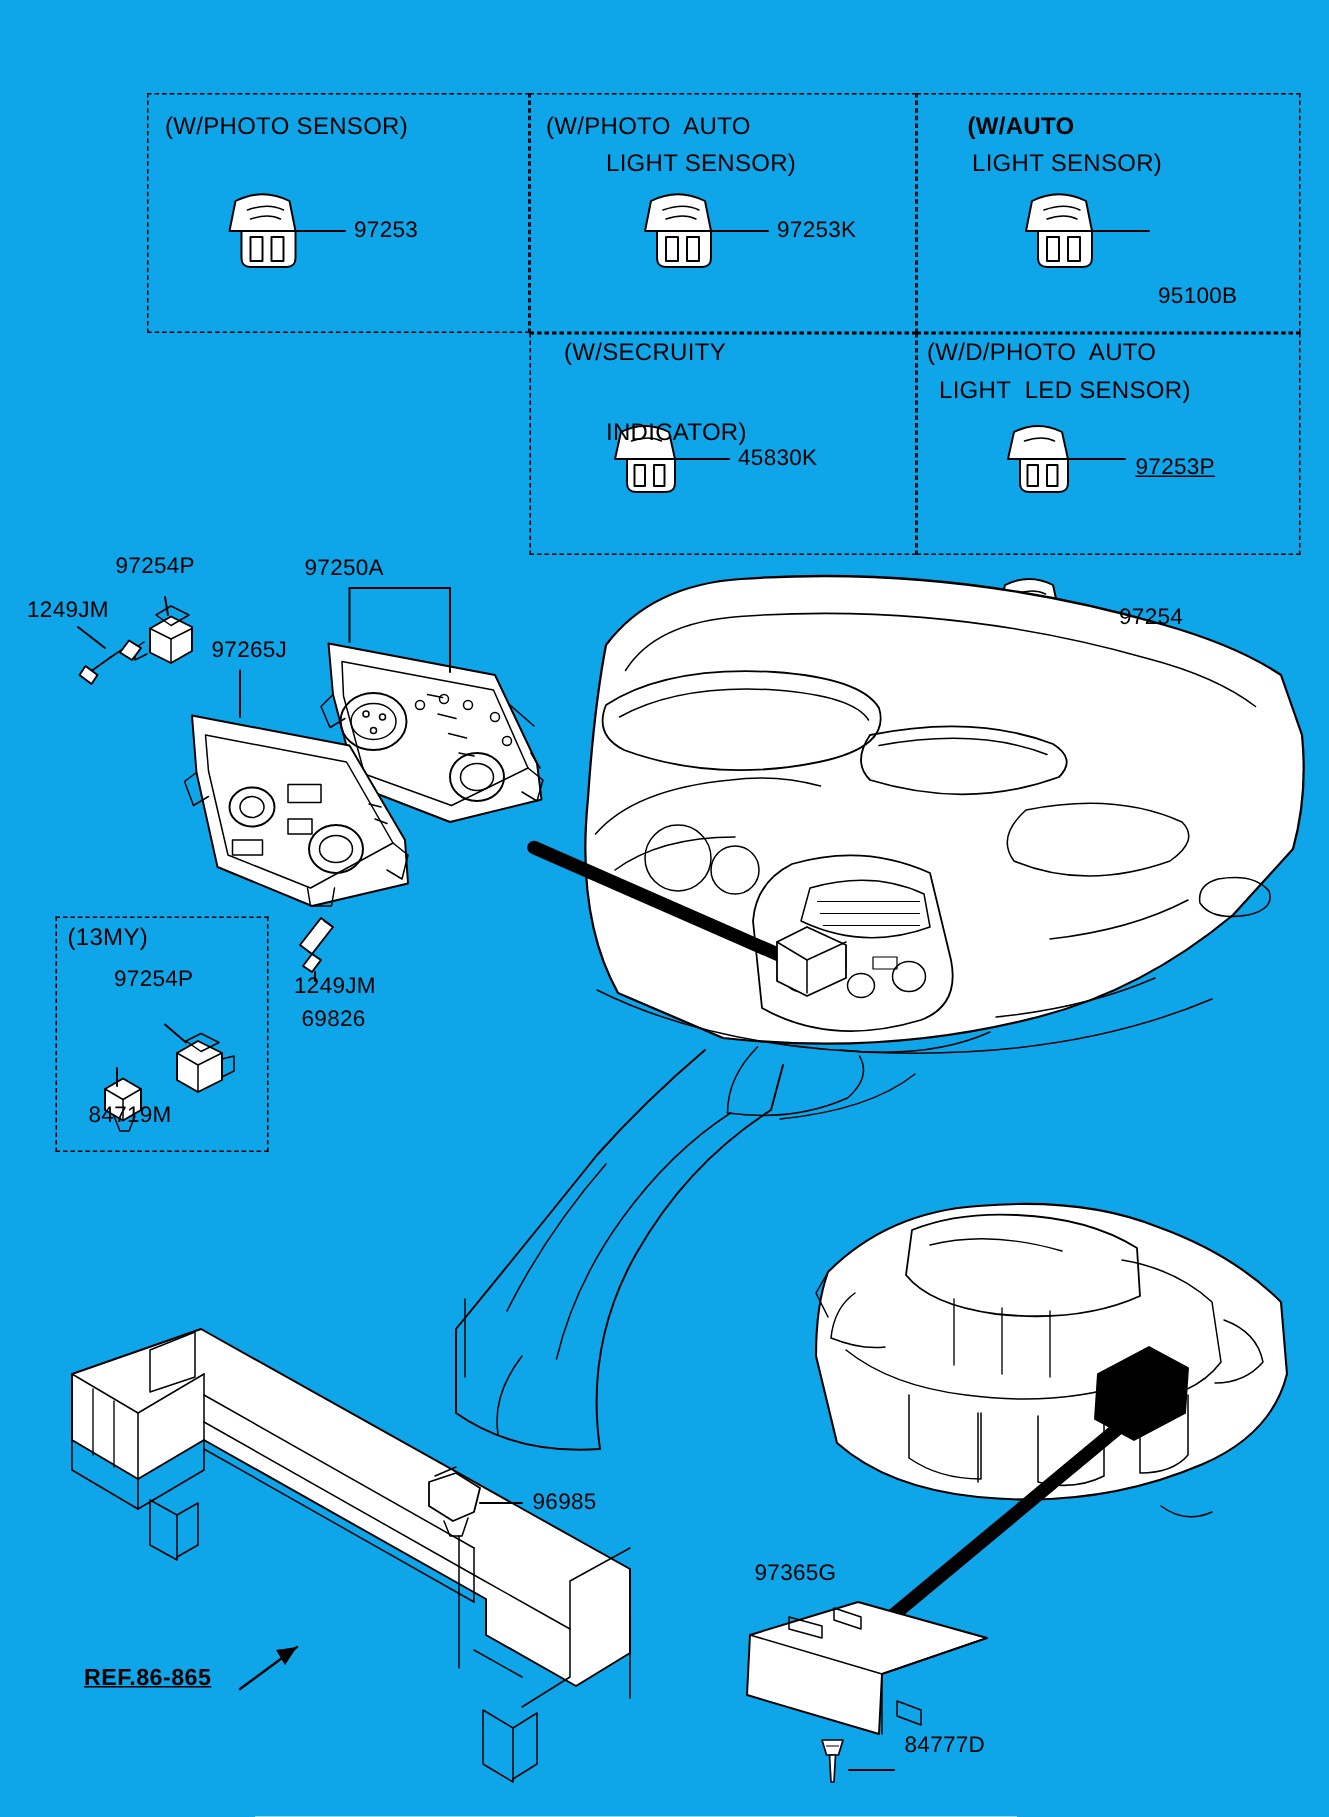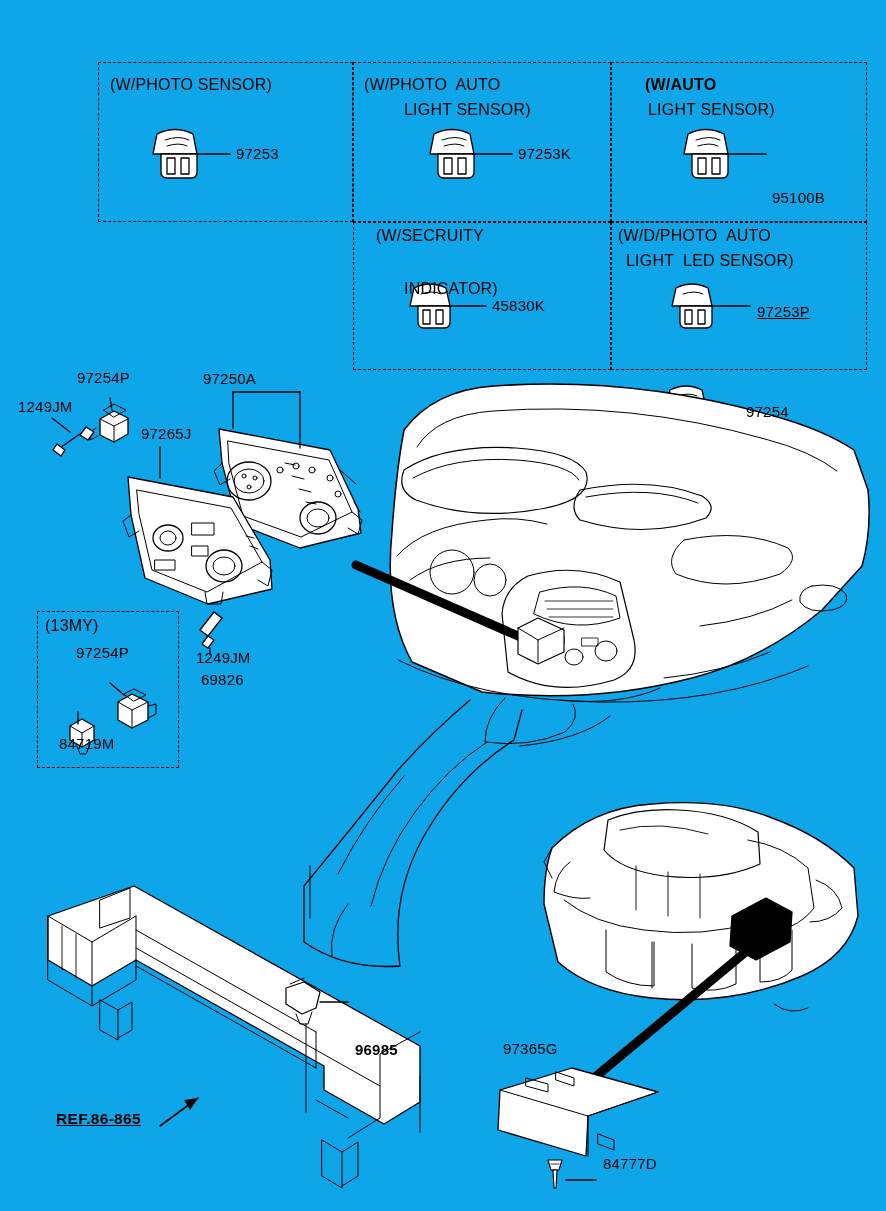--- a/index.html
+++ b/index.html
@@ -360,18 +360,18 @@
   <div class="lbl" style="left:18px; top:398px;">1249JM</div>
   <div class="lbl" style="left:141px; top:425px;">97265J</div>
 
   <div class="lbl" style="left:196px; top:649px;">1249JM</div>
   <div class="lbl" style="left:201px; top:671px;text-align:right;">69826</div>
 
   <div class="lbl grouptitle" style="left:45px; top:617px;">(13MY)</div>
   <div class="lbl" style="left:76px; top:644px;">97254P</div>
   <div class="lbl" style="left:59px; top:691px;margin-top:44px;">84719M</div>
 
-  <div class="lbl" style="left:355px; top:1041px;font-weight:bold;">96985</div>
+  <div class="lbl" style="left:355px; top:993px;">96985</div>
   <div class="lbl" style="left:503px; top:1040px;">97365G</div>
   <div class="lbl" style="left:603px; top:1155px;">84777D</div>
   <div class="lbl ref" style="left:56px; top:1110px;">REF.86-865</div>
 
 </div>
 
 </body></html>

